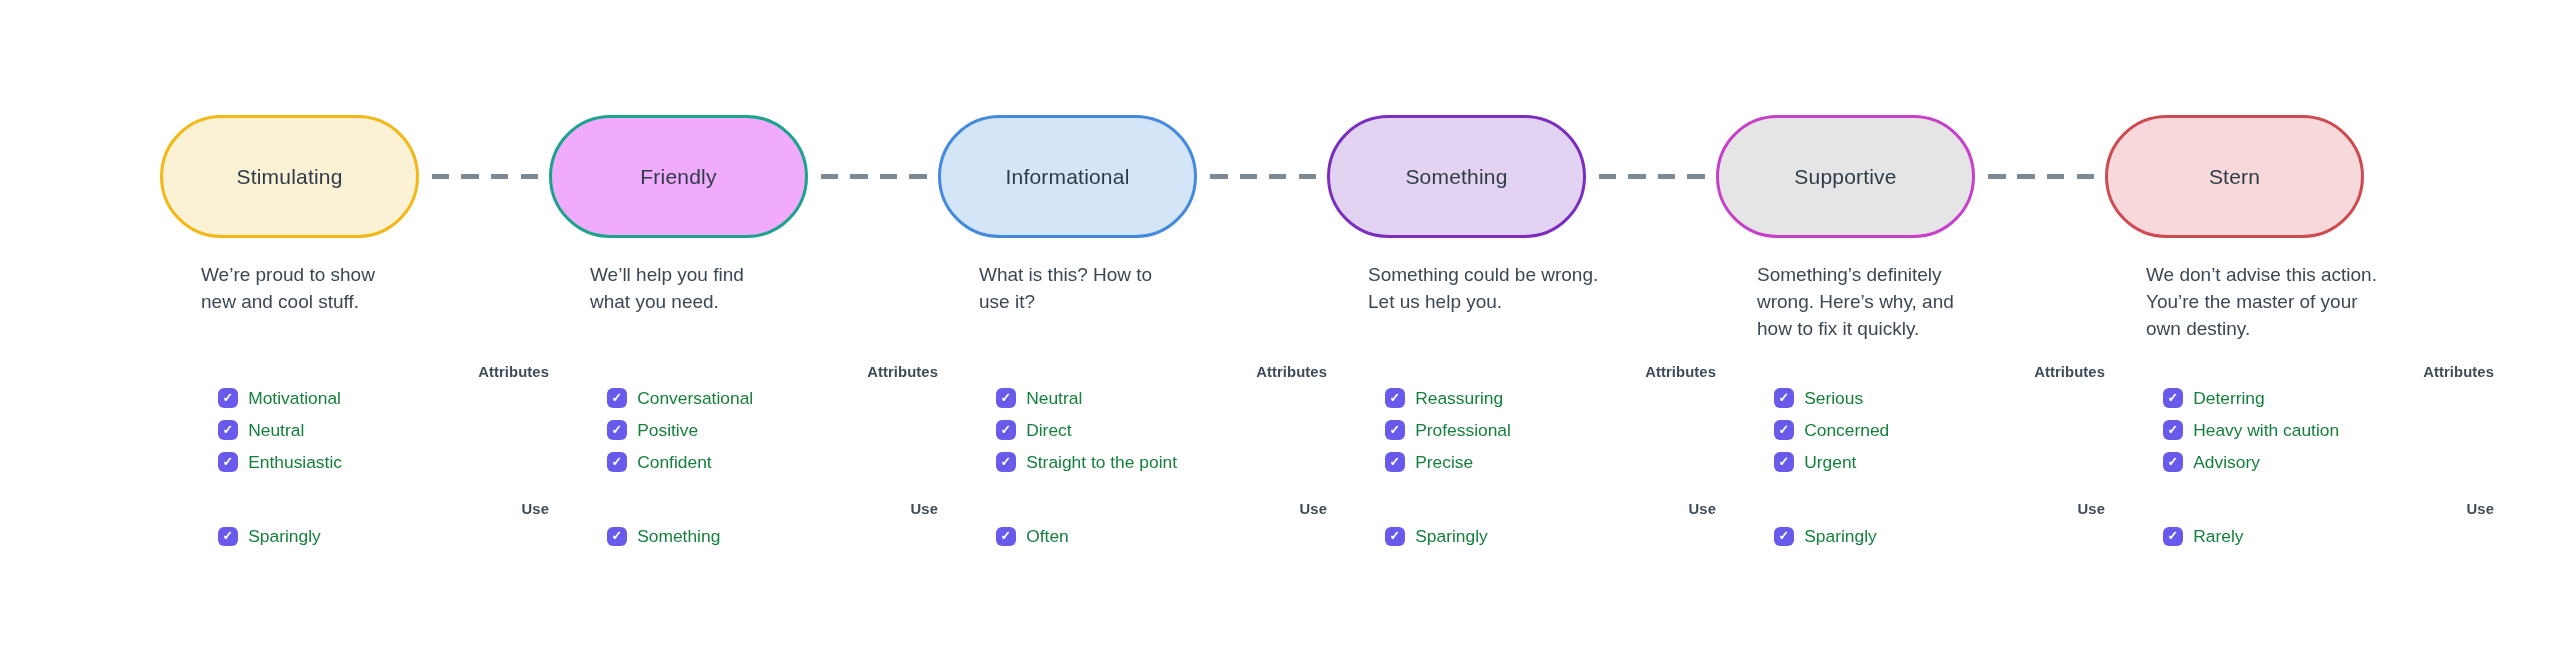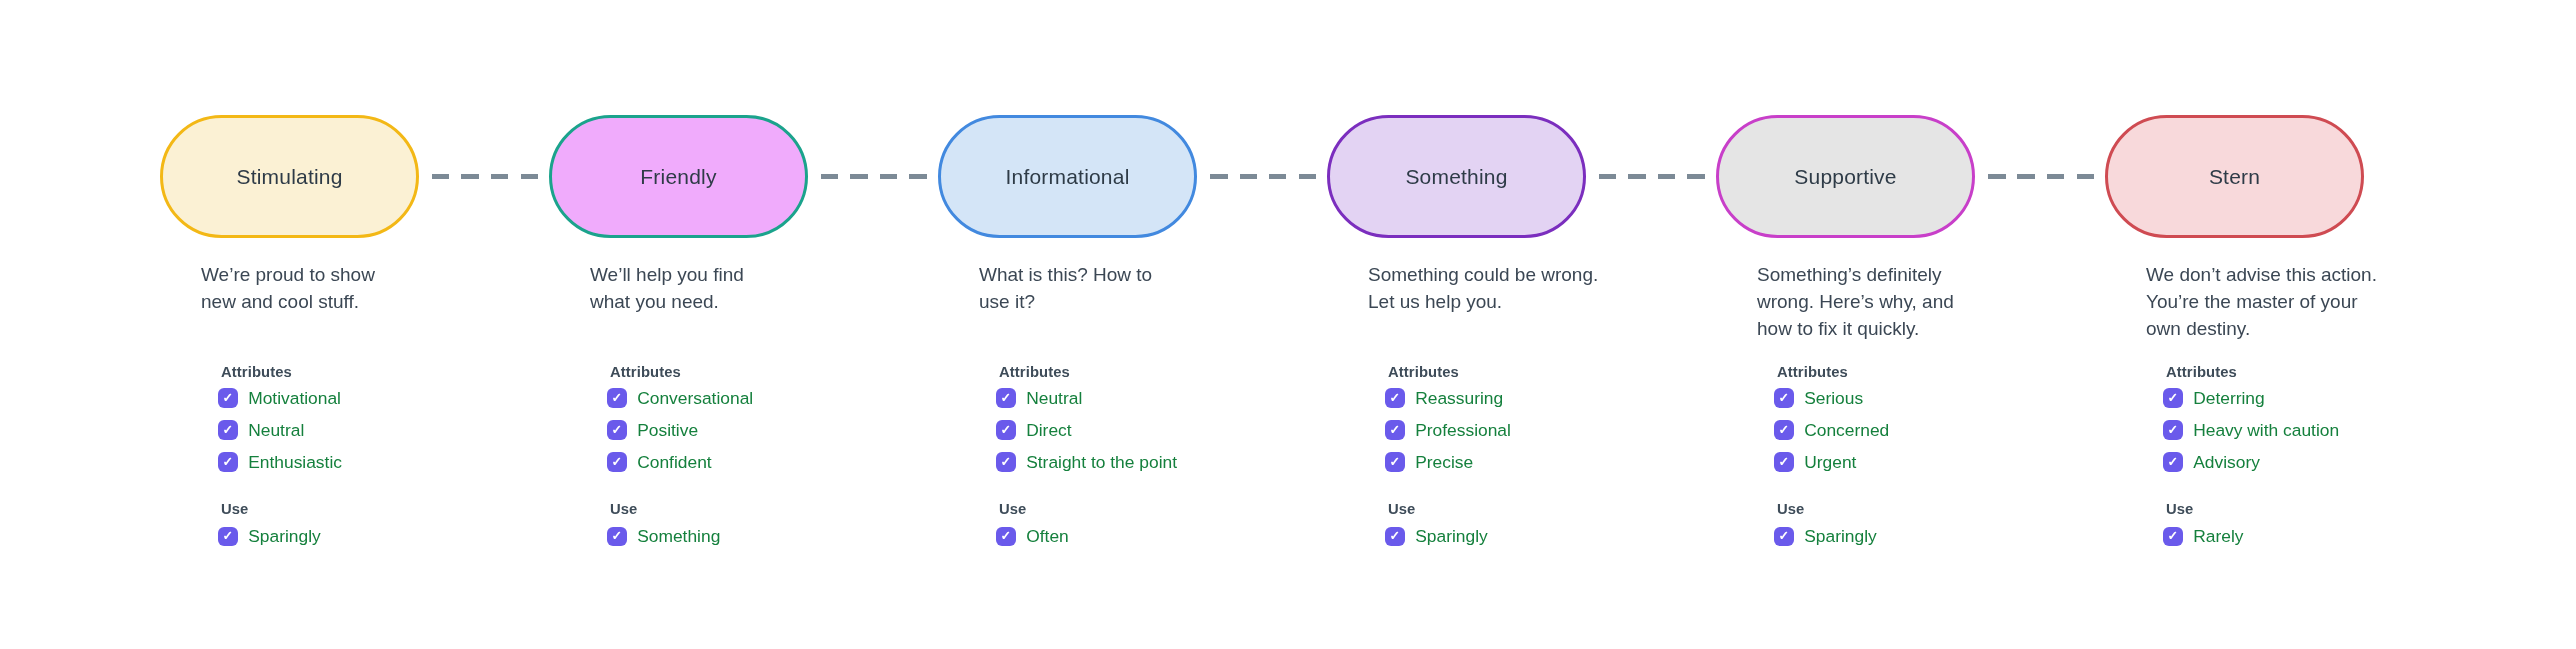--- a/index.html
+++ b/index.html
@@ -16,21 +16,21 @@
   .connector {
     position:absolute; top:59px; left:260px; width:129px; height:5.4px;
     background:repeating-linear-gradient(90deg, transparent 0 12px, currentColor 12px 29.5px);
   }
   .description {
     box-sizing:border-box; margin:23px 0 0 41px; width:315px; height:101px;
     font-size:19px; line-height:27px; color:#3B4754; white-space:pre-line;
   }
   .section-heading {
     margin:2.7px 0 0 61px; font-size:14.8px; line-height:14.8px;
-    font-weight:bold; color:#3E4C59; letter-spacing:0.1px;
+    font-weight:bold; color:#3E4C59; letter-spacing:0.1px;text-align:right;
   }
   .attr-row { display:flex; align-items:center; height:20px; margin:8.7px 0 0 58px; }
   .attr-row + .attr-row { margin-top:12px; }
   .use-heading { margin-top:30px; }
   .use-row { margin-top:9.4px; }
   .checkbox {
     flex:0 0 19.5px; width:19.5px; height:19.5px; border-radius:6px;
     display:flex; align-items:center; justify-content:center;
   }
   .check { color:#ffffff; font-size:12.7px; font-weight:bold; line-height:1; }

